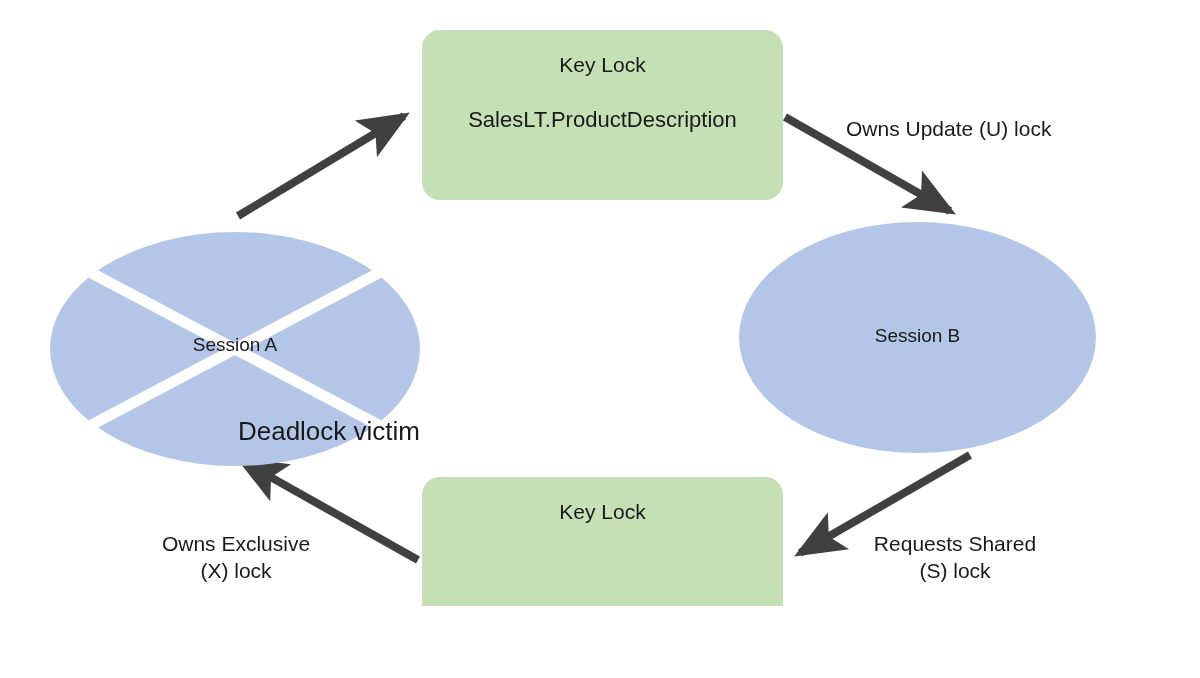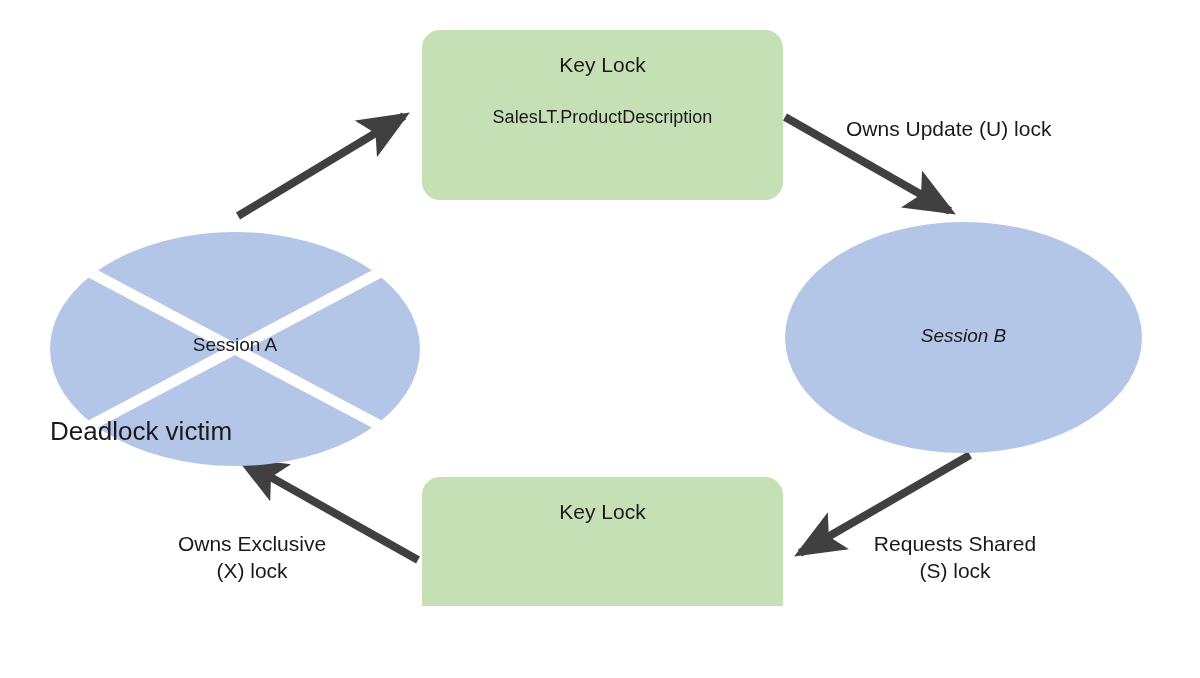--- a/index.html
+++ b/index.html
@@ -38,21 +38,21 @@
     flex-direction: column;
     align-items: center;
   }
   .lock-box .lock-title {
     font-size: 21px;
     line-height: 1.2;
     text-align: center;
     white-space: nowrap;
   }
   .lock-box .lock-resource {
-    font-size: 18px;
+    font-size: 22px;
     line-height: 1.2;
     text-align: center;
     white-space: nowrap;
   }
   #lock-box-top {
     left: 422px;
     top: 30px;
     width: 361px;
     height: 170px;
   }
@@ -72,25 +72,24 @@
     border-radius: 50%;
     position: absolute;
   }
   #session-a-node {
     left: 50px;
     top: 232px;
     width: 370px;
     height: 234px;
   }
   #session-b-node {
-    left: 785px;
+    left: 739px;
     top: 222px;
     width: 357px;
     height: 231px;
-    font-style: italic;
   }
   .session-ellipse .ellipse-fill {
     position: absolute;
     left: 0; top: 0;
     width: 100%;
     height: 100%;
     border-radius: 50%;
   }
   .session-label {
     position: absolute;
@@ -98,21 +97,21 @@
     text-align: center;
     font-size: 19px;
     line-height: 1.2;
     white-space: nowrap;
   }
   #session-a-node .session-label { top: 102px; }
   #session-b-node .session-label { top: 103px; }
   .victim-label {
     position: absolute;
     width: 100%;
-    text-align: left;
+    text-align: right;
     font-size: 26px;
     line-height: 1.2;
     white-space: nowrap;
   }
   #session-a-node .victim-label { top: 184px; }
 
   
   .victim-cross {
     position: absolute;
     left: 0; top: 0;
@@ -135,21 +134,21 @@
     top: 113px;
     width: 260px;
   }
   #edge-label-owns-update {
     left: 846px;
     top: 116px;
     width: 280px;
     text-align: left;
   }
   #edge-label-owns-exclusive {
-    left: 144px;
+    left: 128px;
     top: 531px;
     width: 216px;
   }
   #edge-label-requests-shared {
     left: 845px;
     top: 531px;
     width: 220px;
   }
 </style>
 </head>

